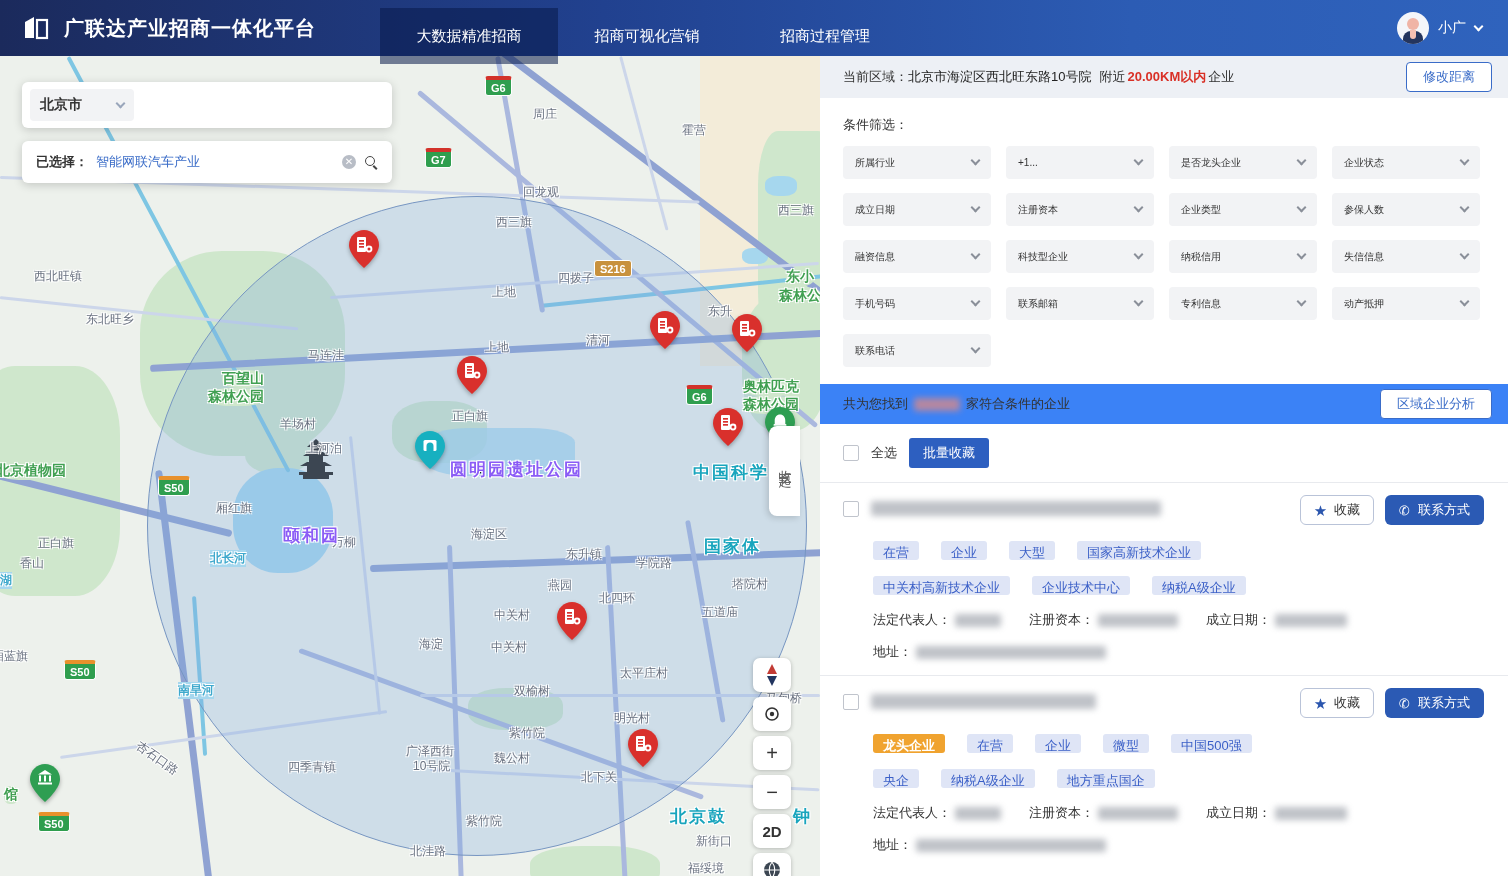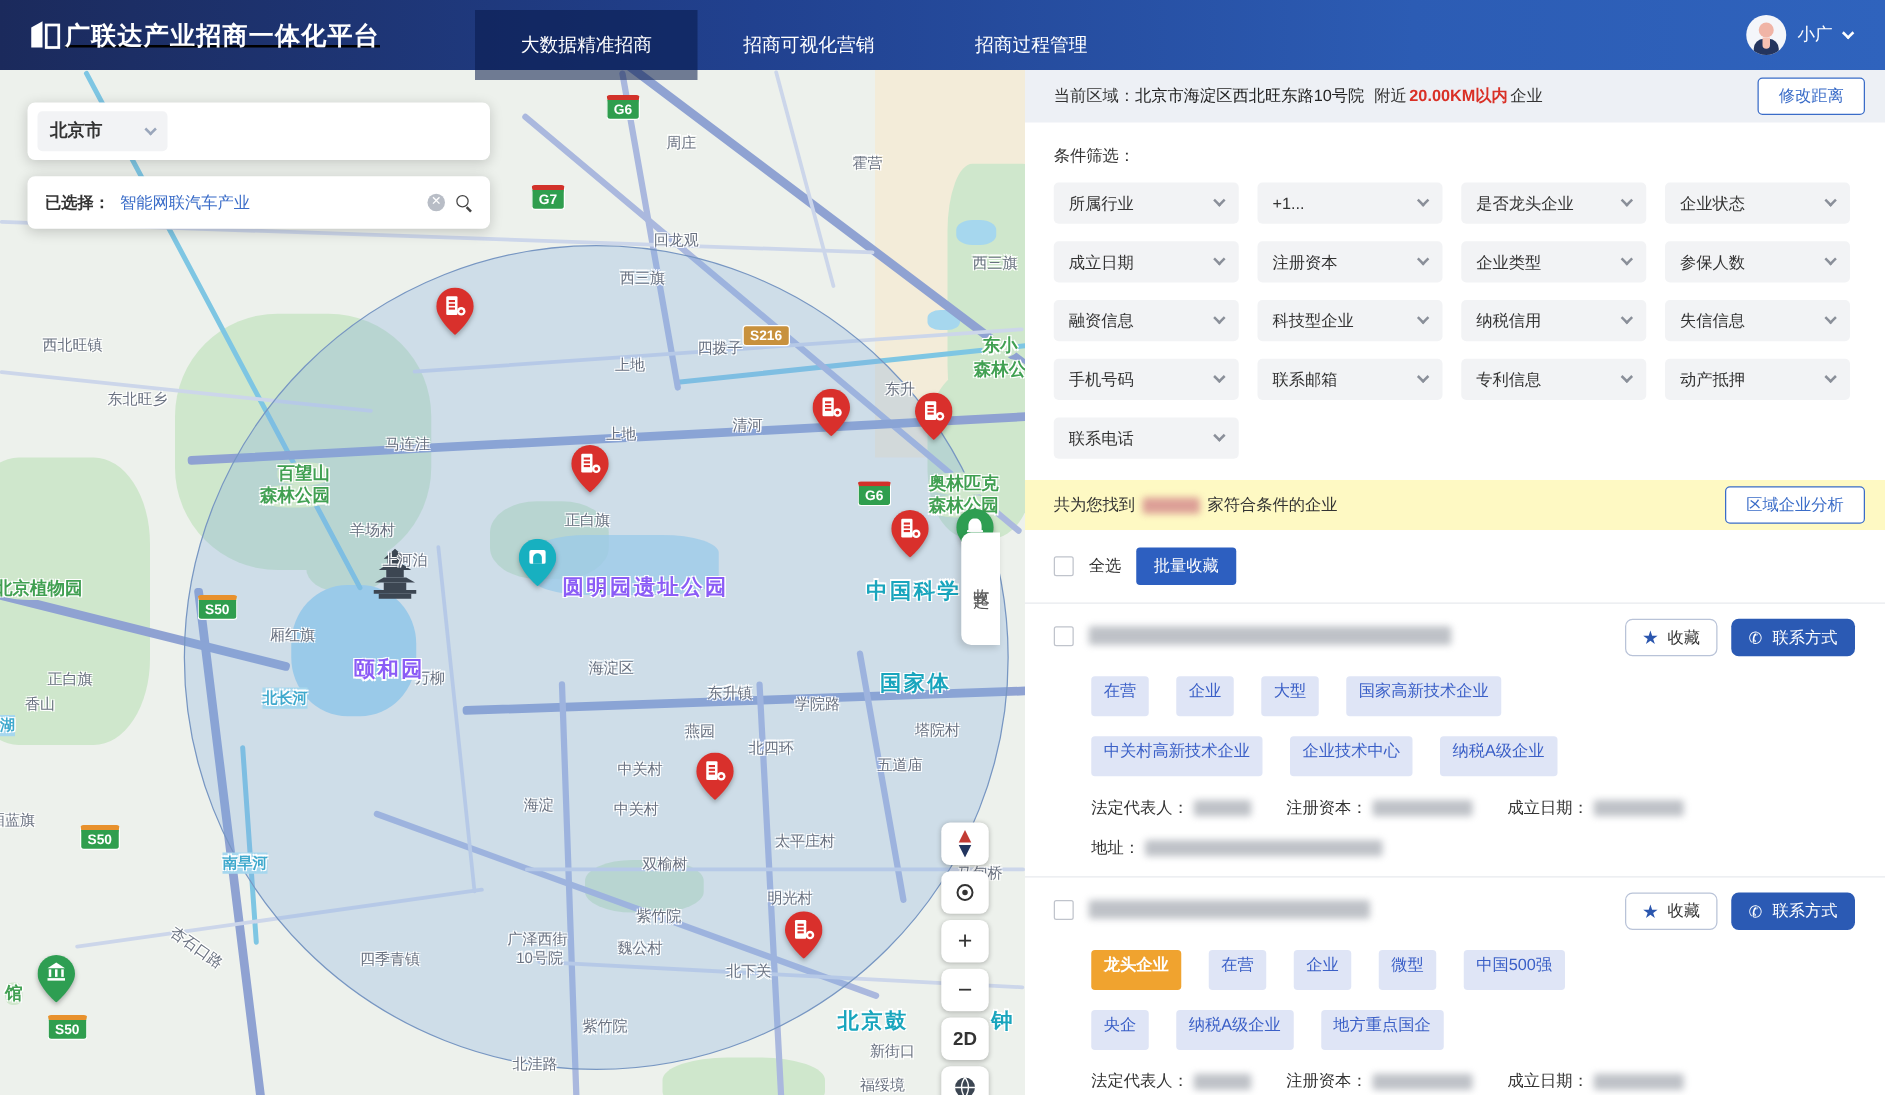--- a/index.html
+++ b/index.html
@@ -3,21 +3,21 @@
 <meta charset="utf-8">
 <style>
   * { margin:0; padding:0; box-sizing:border-box; }
   html,body { width:1508px; height:876px; overflow:hidden; font-family:"Liberation Sans","DejaVu Sans",sans-serif; background:#fff; }
   .app { position:relative; width:1508px; height:876px; }
 
   
   .topbar { position:absolute; left:0; top:0; width:1508px; height:56px;
     background:linear-gradient(90deg,#1b2a5c 0%,#21418f 40%,#2c5cb4 75%,#2f63bd 100%);
     display:flex; align-items:center; z-index:50; }
-  .brand { display:flex; align-items:center; gap:0; padding-left:22px; width:380px;text-decoration:underline; }
+  .brand { display:flex; align-items:center; gap:12px; padding-left:22px; width:380px; }
   .brand-title { color:#fff; font-size:20px; font-weight:700; letter-spacing:1px; white-space:nowrap; }
   .nav-tabs { display:flex; height:40px; }
   .nav-tab { width:178px; height:56px; display:flex; align-items:center; justify-content:center;
     color:#fff; font-size:15px; cursor:pointer; white-space:nowrap; }
   .nav-tab.active { background:rgba(7,25,74,0.55); }
   .user-area { position:absolute; right:26px; top:0; height:56px; display:flex; align-items:center; gap:9px; }
   .avatar { width:32px; height:32px; border-radius:50%; background:#f4f6fa; position:relative; overflow:hidden; }
   .avatar .head { position:absolute; left:10px; top:6px; width:12px; height:12px; border-radius:50%; background:#f0b4a6; }
   .avatar .body { position:absolute; left:6px; top:19px; width:20px; height:14px; border-radius:8px 8px 0 0; background:#24355e; }
   .avatar .collar { position:absolute; left:13px; top:18px; width:6px; height:9px; background:#f6c0b2; border-radius:0 0 3px 3px; }
@@ -94,23 +94,23 @@
   .region-bar { height:42px; background:#edf0f5; display:flex; align-items:center; padding:0 16px 0 23px; font-size:13px; color:#333; gap:0; }
   .region-bar .addr { color:#222; }
   .region-bar .dist { color:#d93026; font-weight:700; margin:0 2px; }
   .btn-outline { background:#fff; border:1px solid #3a6cc8; color:#3a6cc8; font-size:13px; border-radius:4px;
     height:30px; padding:0 16px; cursor:pointer; font-family:inherit; white-space:nowrap; }
   .region-bar .btn-outline { margin-left:auto; }
   .filter-title { font-size:13px; color:#333; padding:18px 0 12px 23px; }
   .filter-grid { display:grid; grid-template-columns:repeat(4,148px); gap:14px 15px; padding-left:23px; }
   .filter-chip { height:33px; background:#f2f3f5; border-radius:4px; display:flex; align-items:center;
     justify-content:space-between; padding:0 12px; cursor:pointer; }
-  .filter-chip .lbl { font-size:13px; color:#333; }
+  .filter-chip .lbl { font-size:10px; color:#333; }
   .filter-chip .chev { border-color:#8a8f99; }
-  .result-bar { height:40px; background:#fef9c3; display:flex; align-items:center; padding:0 16px 0 23px;
+  .result-bar { height:40px; background:#3b82f6; display:flex; align-items:center; padding:0 16px 0 23px;
     font-size:13px; color:#333; margin-top:17px; gap:6px; }
   .result-bar .btn-outline { margin-left:auto; }
   .blur-bar { display:inline-block; height:13px; border-radius:2px; background:#8a909a; filter:blur(3px); opacity:.55; vertical-align:middle; }
   .blur-bar.pink { background:#d4898c; opacity:.8; }
   .select-row { display:flex; align-items:center; gap:12px; padding:14px 0 14px 23px; }
   .checkbox { width:16px; height:16px; border:1px solid #c0c4cc; border-radius:2px; background:#fff; cursor:pointer; flex:none; }
   .select-row .lbl { font-size:13px; color:#333; }
   .btn-solid { background:#2d5fc0; color:#fff; border:none; border-radius:3px; height:30px; padding:0 14px;
     font-size:13px; cursor:pointer; font-family:inherit; white-space:nowrap; }
   .divider { height:1px; background:#e8eaee; margin:0; }
@@ -119,21 +119,21 @@
   .card-head { display:flex; align-items:flex-start; }
   .card-name { width:290px; height:15px; margin:6px 0 0 12px; }
   .card-btns { margin-left:auto; display:flex; gap:11px; }
   .btn-fav { display:flex; align-items:center; gap:7px; background:#fff; border:1px solid #b9c3d8; border-radius:6px;
     height:30px; padding:0 13px; font-size:13px; color:#333; cursor:pointer; font-family:inherit; }
   .btn-fav .star { color:#2b56ae; font-size:15px; line-height:1; }
   .btn-contact { display:flex; align-items:center; gap:8px; background:#2b5ab4; border:none; border-radius:6px;
     height:30px; padding:0 14px; font-size:13px; color:#fff; cursor:pointer; font-family:inherit; }
   .phone-ic { font-size:13px; line-height:1; transform:rotate(-10deg); }
   .tag-row { display:flex; gap:22px; margin:16px 0 0 30px; flex-wrap:nowrap; }
-  .tag { background:#dfe5f6; color:#3a5fc7; font-size:13px; border-radius:3px; height:32px; line-height:24px; padding:0 10px; white-space:nowrap; }
+  .tag { background:#dfe5f6; color:#3a5fc7; font-size:13px; border-radius:3px; height:19px; line-height:24px; padding:0 10px; white-space:nowrap; }
   .tag.hl { background:#f0a32f; color:#fff; font-weight:700; }
   .info-row { display:flex; align-items:center; gap:28px; margin:16px 0 0 30px; font-size:13px; color:#333; }
   .info-item { display:flex; align-items:center; gap:4px; }
   .addr-row { display:flex; align-items:center; gap:4px; margin:14px 0 0 30px; font-size:13px; color:#333; }
 </style>
 </head>
 <body>
 
 <div class="app">
 

